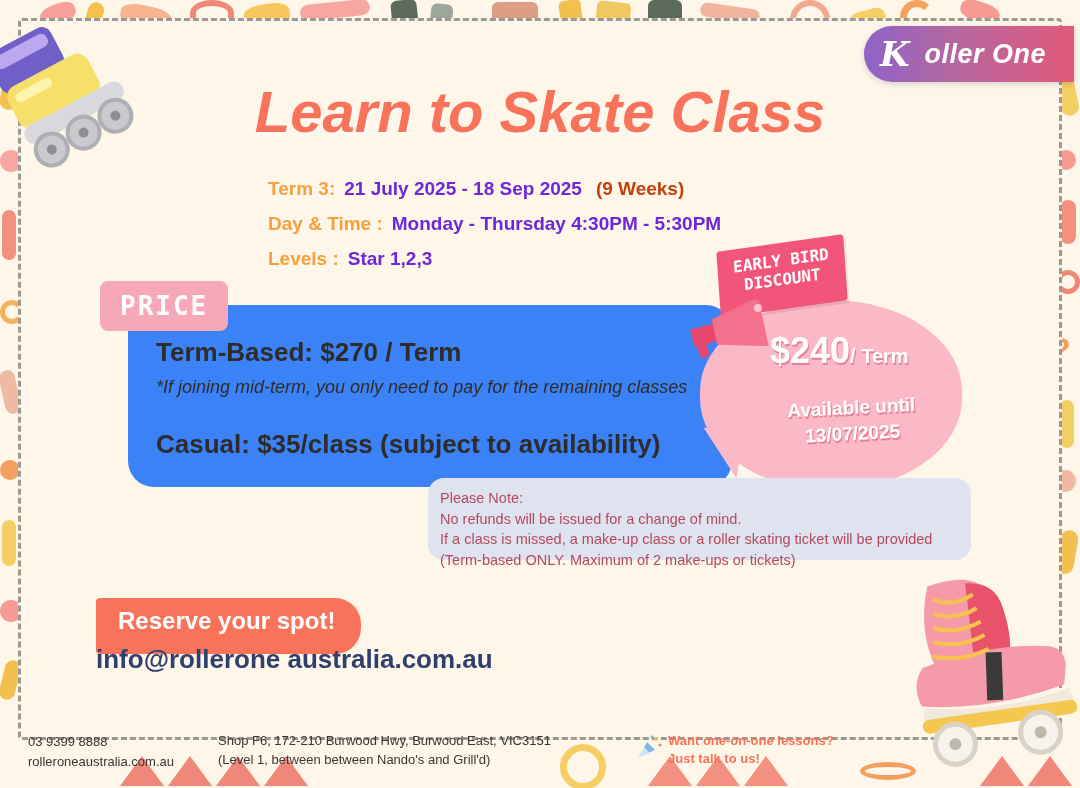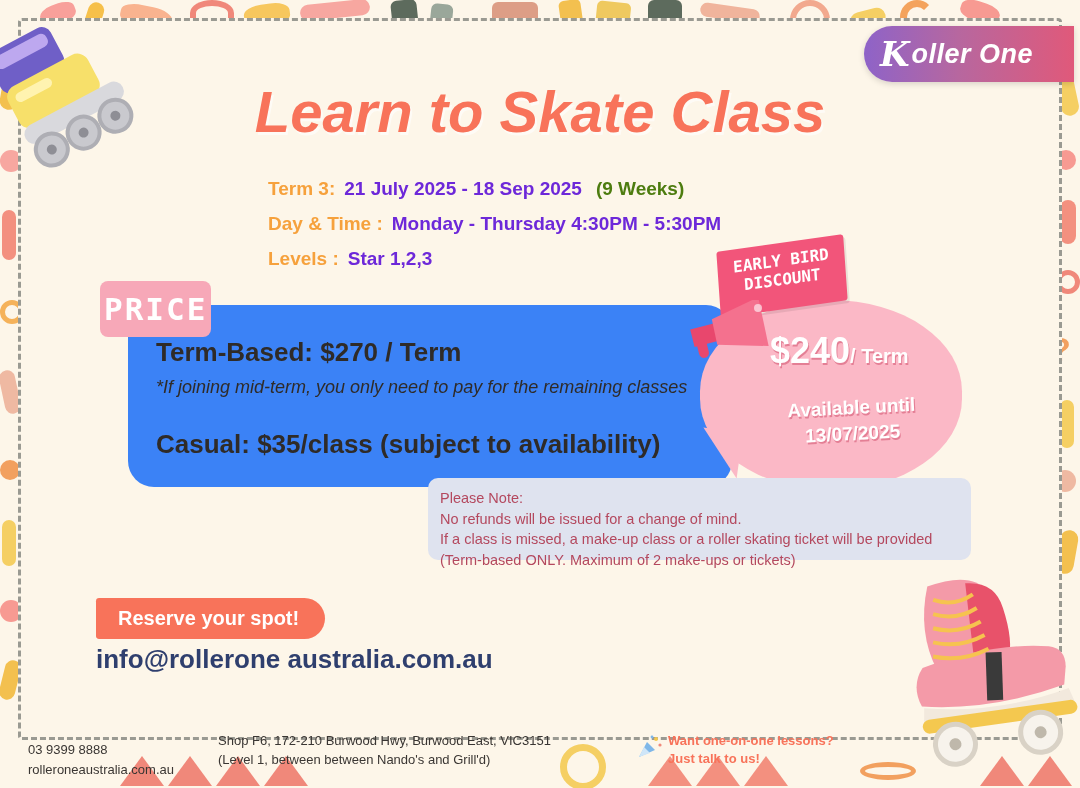--- a/index.html
+++ b/index.html
@@ -36,48 +36,48 @@
     color: #fff;
     box-shadow: 0 2px 6px rgba(0,0,0,.15);
   }
   .logo .k {
     font-family: "DejaVu Serif", serif;
     font-size: 34px; font-weight: bold; font-style: italic;
     line-height: 1;
   }
   .logo .name {
     font-size: 27px; font-weight: bold; font-style: italic;
-    letter-spacing: .5px; margin-left: 2px;
+    letter-spacing: .5px; margin-left: 15px;
   }
 
   
   .title {
     position: absolute; top: 78px; left: 0; width: 100%;
     text-align: center;
     font-size: 58px;
     font-weight: bold;
     font-style: italic;
     color: #f8735a;
     letter-spacing: 0px;
     text-shadow: 2px 3px 0 rgba(255,255,255,.6);
   }
 
   
   .details { position: absolute; top: 178px; left: 268px; }
   .drow { display: flex; align-items: baseline; margin-bottom: 13px; font-size: 19px; }
   .dlabel { color: #f6a13c; font-weight: bold; margin-right: 9px; }
   .dval { color: #6d28d9; font-weight: bold; }
-  .weeks { color: #4d7c0f; font-weight: bold; margin-left: 14px; }
+  .weeks { color: #c2410c; font-weight: bold; margin-left: 14px; }
 
   
   .price-tag {
     position: absolute; left: 100px; top: 281px;
     background: #f7a8b8; color: #fff;
-    padding: 10px 4px; border-radius: 8px;
-    font-size: 31px; font-weight: bold; letter-spacing: 2px;
+    padding: 10px 20px; border-radius: 8px;
+    font-size: 26px; font-weight: bold; letter-spacing: 2px;
     font-family: "DejaVu Sans Mono", monospace;
     z-index: 4;
   }
   .price-box {
     position: absolute; left: 128px; top: 305px;
     width: 604px; height: 182px;
     background: #3b82f6;
     border-radius: 26px;
   }
   .price-box .line1 {
@@ -138,43 +138,43 @@
     line-height: 1.35;
     text-shadow: 1px 2px 0 rgba(210,80,110,.55);
     transform: rotate(-3deg);
   }
 
   
   .note {
     position: absolute; left: 428px; top: 478px;
     width: 543px; height: 82px;
     background: #dfe3ef;
-    border-radius: 10px;
+    border-radius: 16px;
     padding: 10px 12px;
     color: #b4485e;
     font-size: 14.5px;
     line-height: 1.42;
   }
 
   
   .reserve {
     position: absolute; left: 96px; top: 598px;
     background: #f8735a; color: #fff;
-    font-size: 20px; font-weight: bold;
-    padding: 9px 26px 9px 22px;
+    font-size: 24px; font-weight: bold;
+    padding: 9px 26px 19px 22px;
     border-radius: 4px 26px 26px 4px;
   }
   .email {
     position: absolute; left: 96px; top: 644px;
     font-size: 26px; font-weight: bold; color: #2f3f6e;
   }
 
   
   .footer { position: absolute; bottom: 10px; left: 0; width: 100%; height: 46px; font-size: 13px; color: #3a3633; }
-  .f-left { position: absolute; left: 28px; top: 8px; line-height: 1.5; }
+  .f-left { position: absolute; left: 28px; top: 0; line-height: 1.5; }
   .f-mid  { position: absolute; left: 218px; top: 0; line-height: 1.45; }
   .f-right { position: absolute; left: 668px; top: 0; color: #f8735a; font-weight: bold; line-height: 1.35; }
   .f-icon { position: absolute; left: 636px; top: 2px; width: 26px; height: 26px; }
 </style>
 </head>
 <body>
 
 <div class="poster">
 
   <div>

